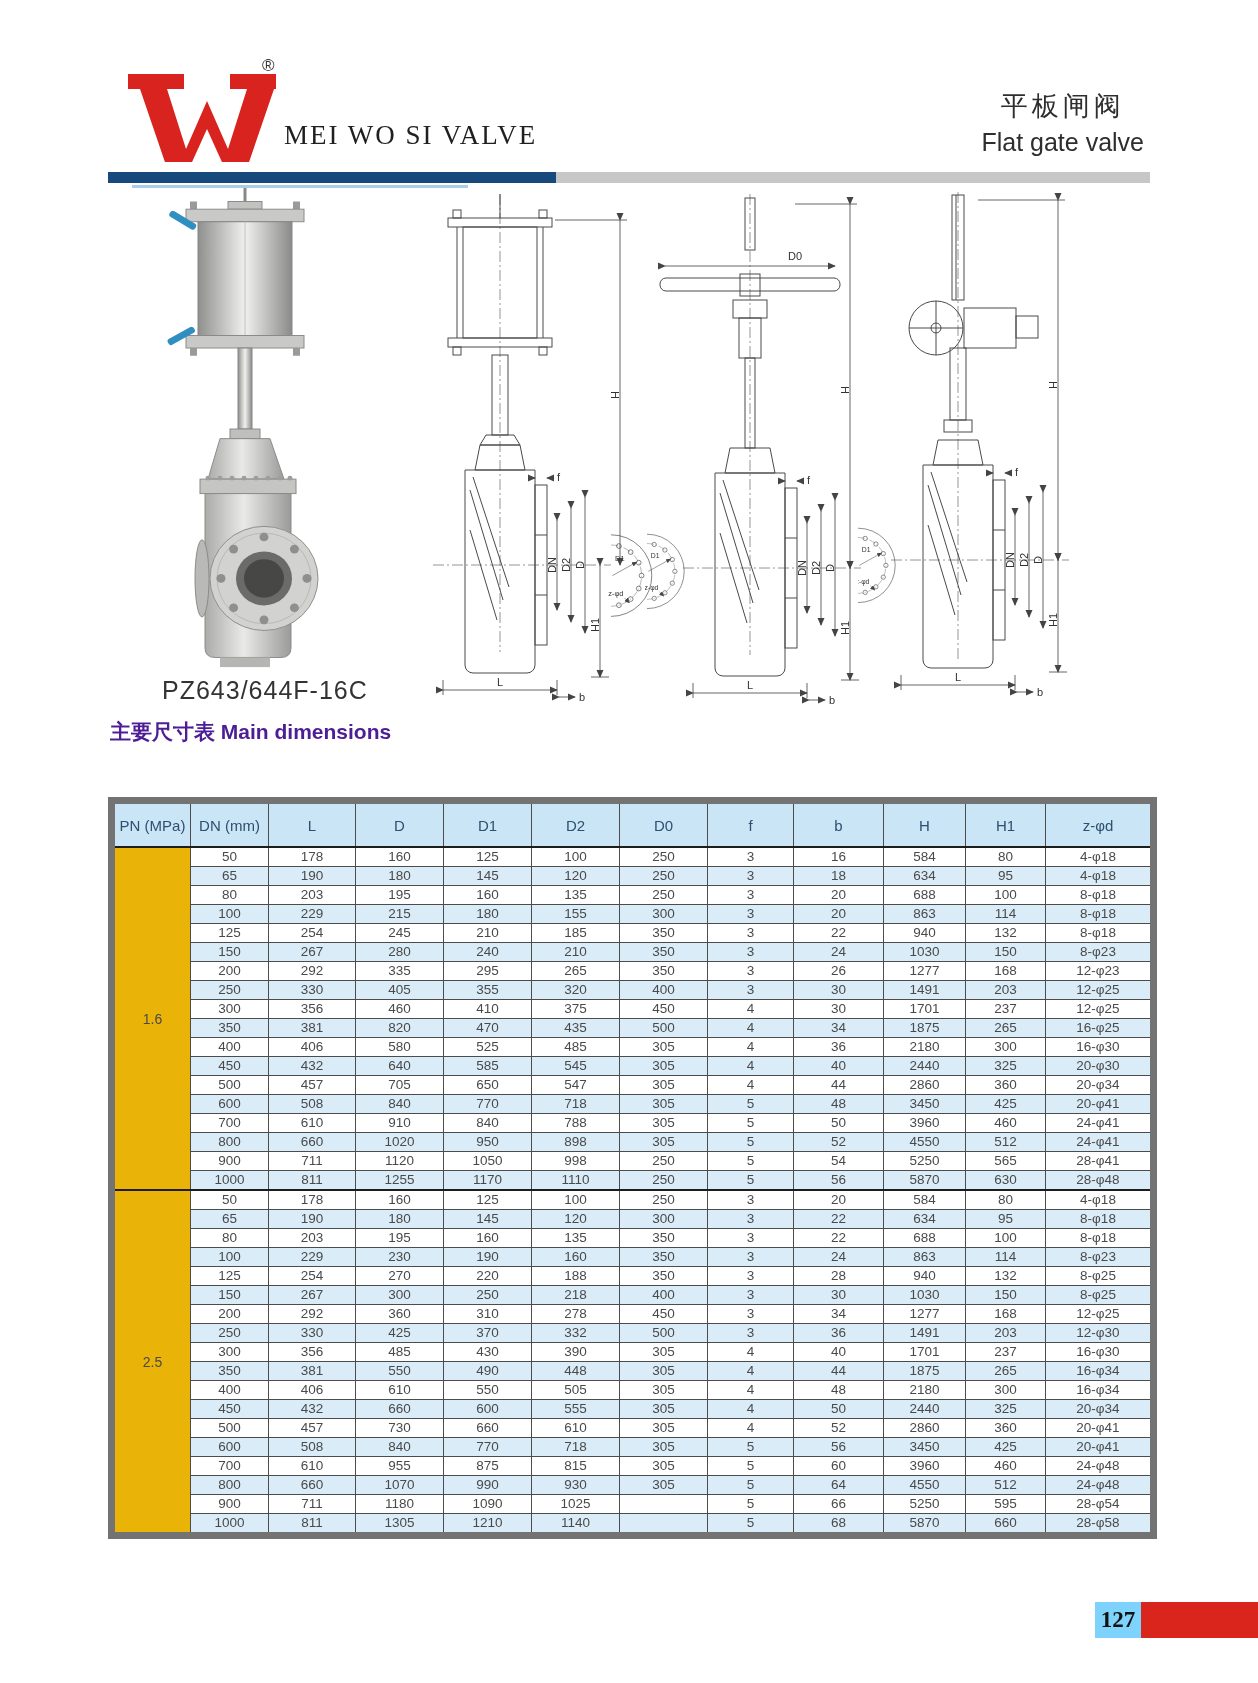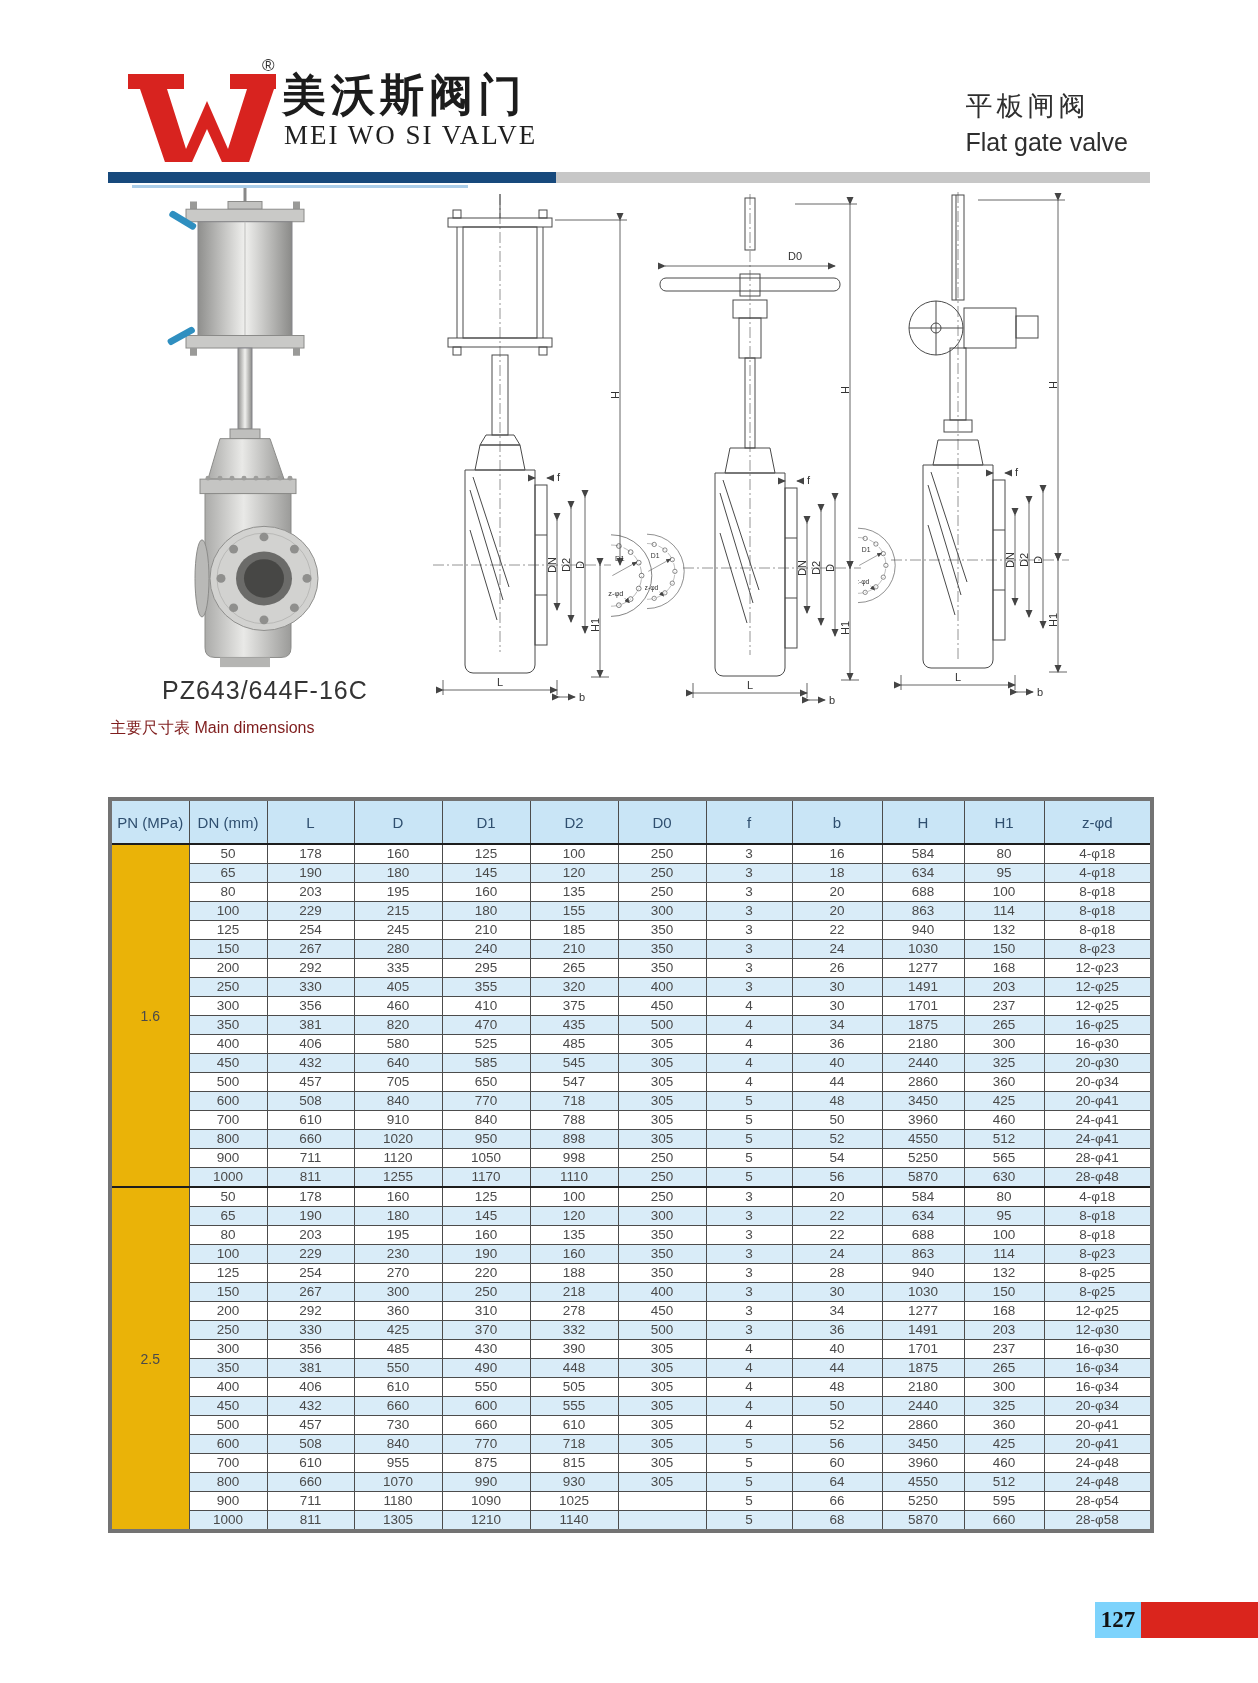--- a/index.html
+++ b/index.html
@@ -5,35 +5,35 @@
   html,body{margin:0;padding:0;}
   body{
     width:1258px;height:1683px;position:relative;background:#ffffff;
     font-family:"Liberation Sans", sans-serif;color:#222;overflow:hidden;
   }
   .abs{position:absolute;}
 
   
   .brand-cn{left:282px;top:66px;font-size:44px;font-weight:bold;letter-spacing:5px;color:#1c1c1c;}
   .brand-en{left:284px;top:120px;font-family:"Liberation Serif", serif;font-size:27px;letter-spacing:2px;color:#1f1f1f;}
-  .product-block{right:130px;top:88px;text-align:left;}
+  .product-block{right:114px;top:88px;text-align:center;}
   .product-cn{font-size:27px;letter-spacing:4px;color:#2e2e2e;}
   .product-en{font-size:25px;color:#2e2e2e;margin-top:4px;}
   .hbar{left:108px;top:172px;width:1042px;height:11px;}
   .hbar .blue{position:absolute;left:0;top:0;width:448px;height:11px;background:#17497c;}
   .hbar .gray{position:absolute;left:448px;top:0;width:594px;height:11px;background:#c7c7c7;}
   .hbar-under{left:132px;top:185px;width:336px;height:3px;background:#aacde9;}
 
   
   .model-label{left:162px;top:676px;font-size:25px;color:#333;letter-spacing:1px;}
-  .section-title{left:110px;top:718px;font-size:16px;color:#7f1d1d;}
+  .section-title{left:110px;top:718px;font-size:21px;color:#4c1d95;font-weight:bold;}
 
   
   .dims-table-wrap{left:108px;top:797px;}
-  table.dims{border-collapse:collapse;table-layout:fixed;width:1042px;border:4px solid #737373;}
+  table.dims{border-collapse:collapse;table-layout:fixed;width:1042px;border:7px solid #737373;}
   table.dims th{
     height:42px;background:#c9e5f6;color:#2f4f6f;font-weight:normal;font-size:15px;
     border:1px solid #4c4c4c;border-bottom:2px solid #1d1d1d;padding:0;text-align:center;
   }
   table.dims td{
     height:18px;line-height:18px;font-size:13.5px;color:#4a4a4a;text-align:center;padding:0;
     border:1px solid #4c4c4c;background:#ffffff;
   }
   table.dims tr.alt td.dcell{background:#d9ecf8;}
   table.dims tr.sec-start td{border-top:2px solid #1d1d1d;}
@@ -114,21 +114,20 @@
     </g>
   </defs>
 </svg>
 
 <div class="abs" style="left:0;top:0;width:1258px;height:200px;">
 
   <svg class="abs" style="left:126px;top:62px;" width="150" height="100" viewBox="0 0 150 100">
     <path d="M2,12 h56 v15 h-17 l19,60 21,-48 21,48 19,-60 h-17 v-15 h56 v15 h-12 l-28,82 h-20 l-19,-42 -19,42 h-20 L14,27 H2 z" fill="#d8231f"></path>
   </svg>
   <div class="abs" style="left:262px;top:56px;font-size:17px;color:#333;">®</div>
-  <div class="abs brand-cn">美沃斯阀门</div>
   <div class="abs brand-en">MEI WO SI VALVE</div>
 
   <div class="abs product-block">
     <div class="product-cn">平板闸阀</div>
     <div class="product-en">Flat gate valve</div>
   </div>
 
   <div class="abs hbar">
     <div class="blue"></div>
     <div class="gray"></div>

